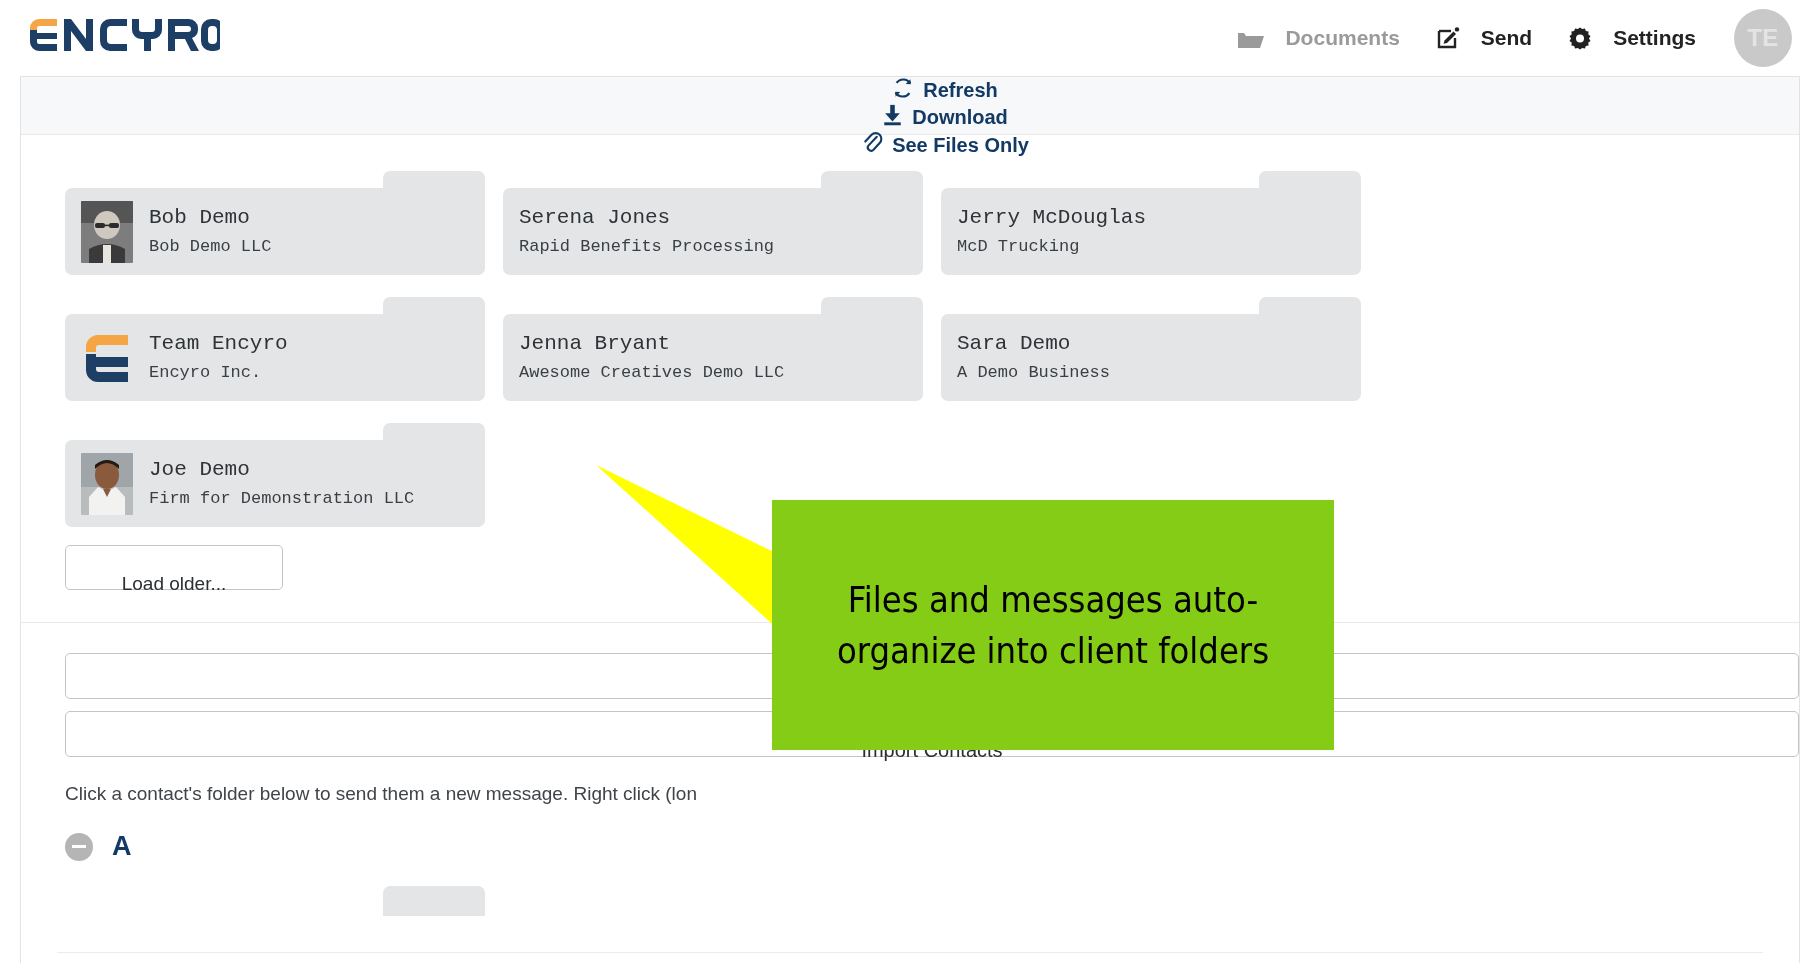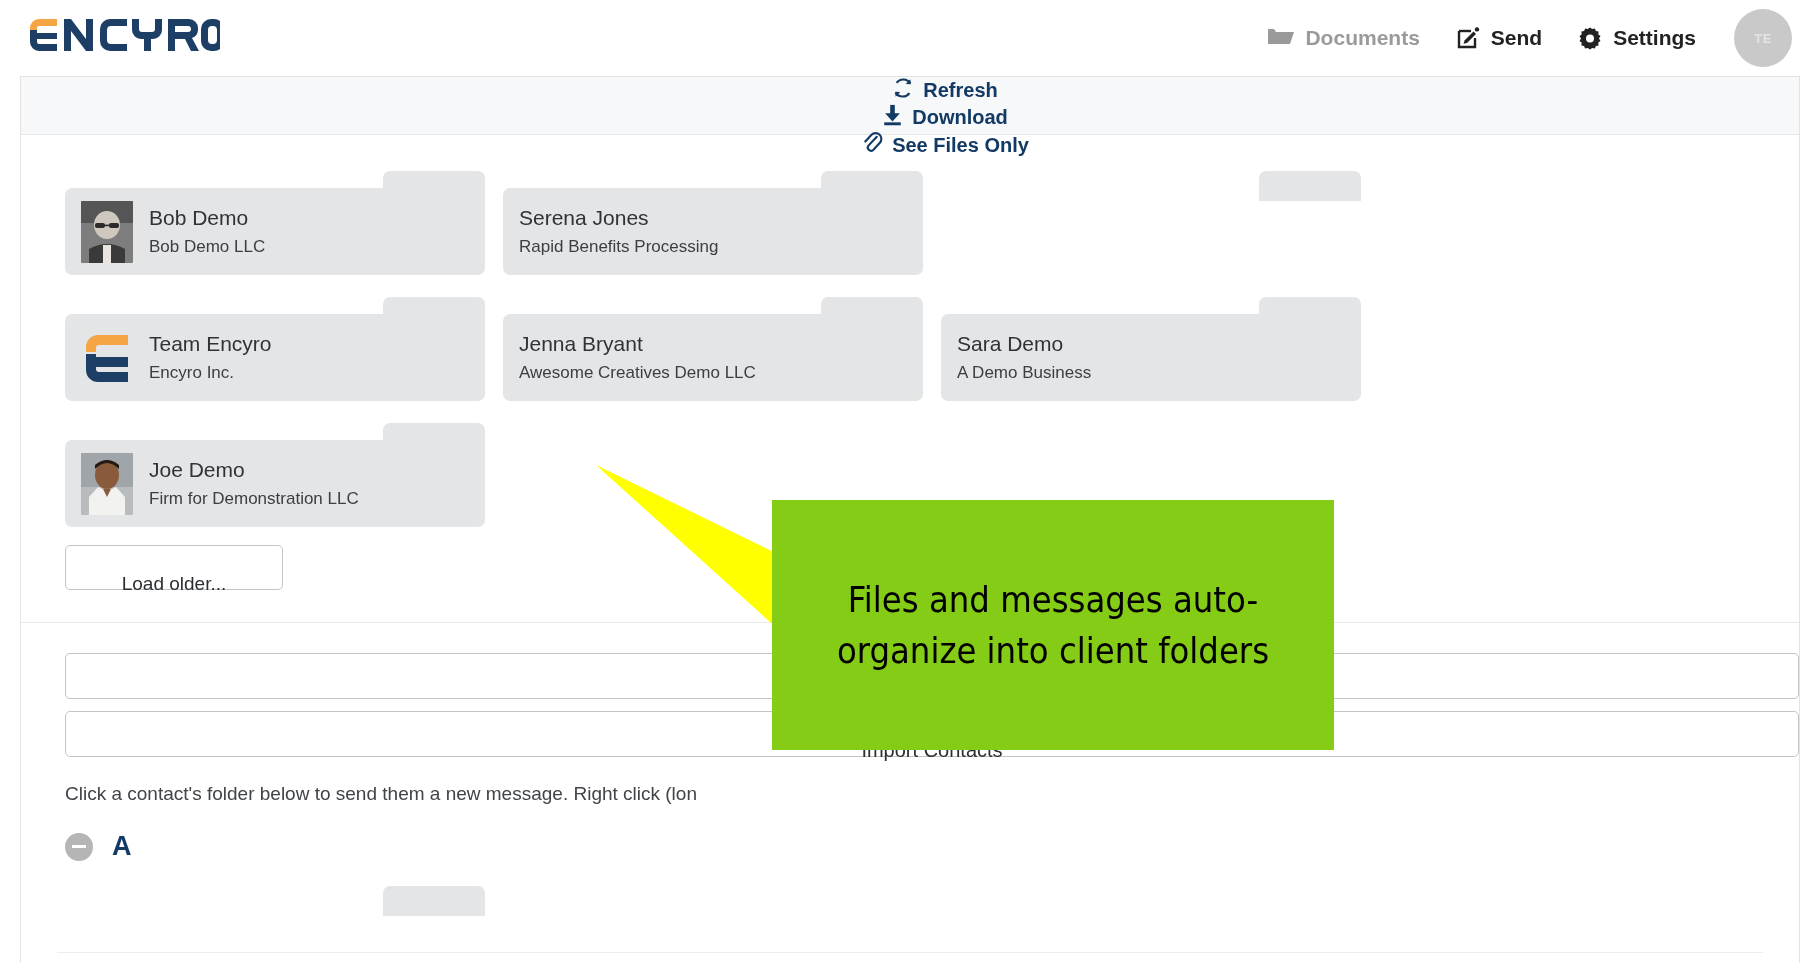--- a/index.html
+++ b/index.html
@@ -33,40 +33,40 @@
   .nav {
     position: absolute;
     right: 0; top: 0;
     height: 76px;
     display: flex;
     align-items: center;
     gap: 0px;
   }
   .nav-item {
     display: flex;
-    align-items: flex-start;
-    gap: 11px;
+    align-items: flex-end;
+    gap: 21px;
     font-size: 21px;
     font-weight: bold;
     color: #222222;
     cursor: pointer;
     padding: 0 18px;
     white-space: nowrap;
   }
   .nav-item.muted { color: #9a9a9a; }
   .nav-ico { display: flex; align-items: center; }
   .avatar {
     width: 58px; height: 58px;
     border-radius: 50%;
     background: #c9c9c9;
     color: #e4e4e4;
     display: flex;
     align-items: center;
     justify-content: center;
-    font-size: 13px;
+    font-size: 24px;
     font-weight: bold;
     margin-left: 20px;
     margin-right: 28px;
     cursor: pointer;
     letter-spacing: .5px;
   }
 
   
   .panel {
     position: absolute;
@@ -108,20 +108,21 @@
 
   .grid {
     display: flex;
     flex-wrap: wrap;
     padding: 36px 0 0 44px;
     gap: 0;
   }
   .card-slot {
     width: 438px;
     margin-bottom: 22px;
+    font-family: Liberation Mono, monospace;
   }
   .folder {
     position: relative;
     width: 420px;
     height: 104px;
     cursor: pointer;
   }
   .folder-tab {
     position: absolute;
     top: 0; right: 0;
@@ -411,20 +412,26 @@
               <div class="folder-name">Serena Jones</div>
               <div class="folder-org">Rapid Benefits Processing</div>
             </div>
           </div>
         </div>
       </div>
 
       <div class="card-slot">
         <div class="folder">
           <div class="folder-tab"></div>
+          <div class="folder-main">
+            <div class="folder-text">
+              <div class="folder-name">Jerry McDouglas</div>
+              <div class="folder-org">McD Trucking</div>
+            </div>
+          </div>
         </div>
       </div>
 
       <div class="card-slot">
         <div class="folder">
           <div class="folder-tab"></div>
           <div class="folder-main">
             <div class="folder-logo">
               <svg width="46" height="50" viewBox="0 0 46 50">
                 <path d="M2 14 A12 12 0 0 1 14 2 L44 2 L44 12 L15 12 A3 3 0 0 0 12 15 L12 19 L2 19 Z" fill="#f5a544"></path>

